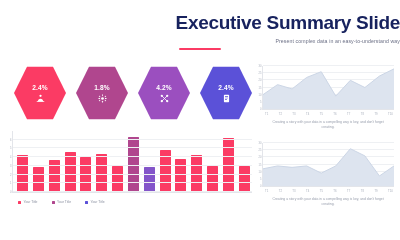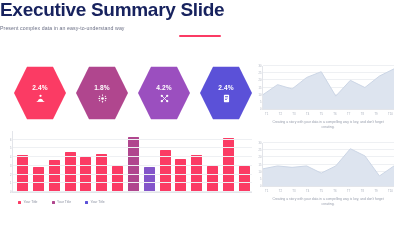--- a/index.html
+++ b/index.html
@@ -9,21 +9,21 @@
     font-family: "Liberation Sans", sans-serif;
     overflow: hidden;
   }
   .slide {
     position: relative;
     width: 400px; height: 225px;
     background: #ffffff;
   }
 
   
-  .header { text-align: left; }
+  .header { padding-top: 13px; text-align: right; }
   .title {
     font-size: 19px;
     font-weight: bold;
     color: #17225e;
     letter-spacing: -0.3px;
     line-height: 1.05;
   }
   .subtitle {
     margin-top: 5px;
     font-size: 5.2px;

